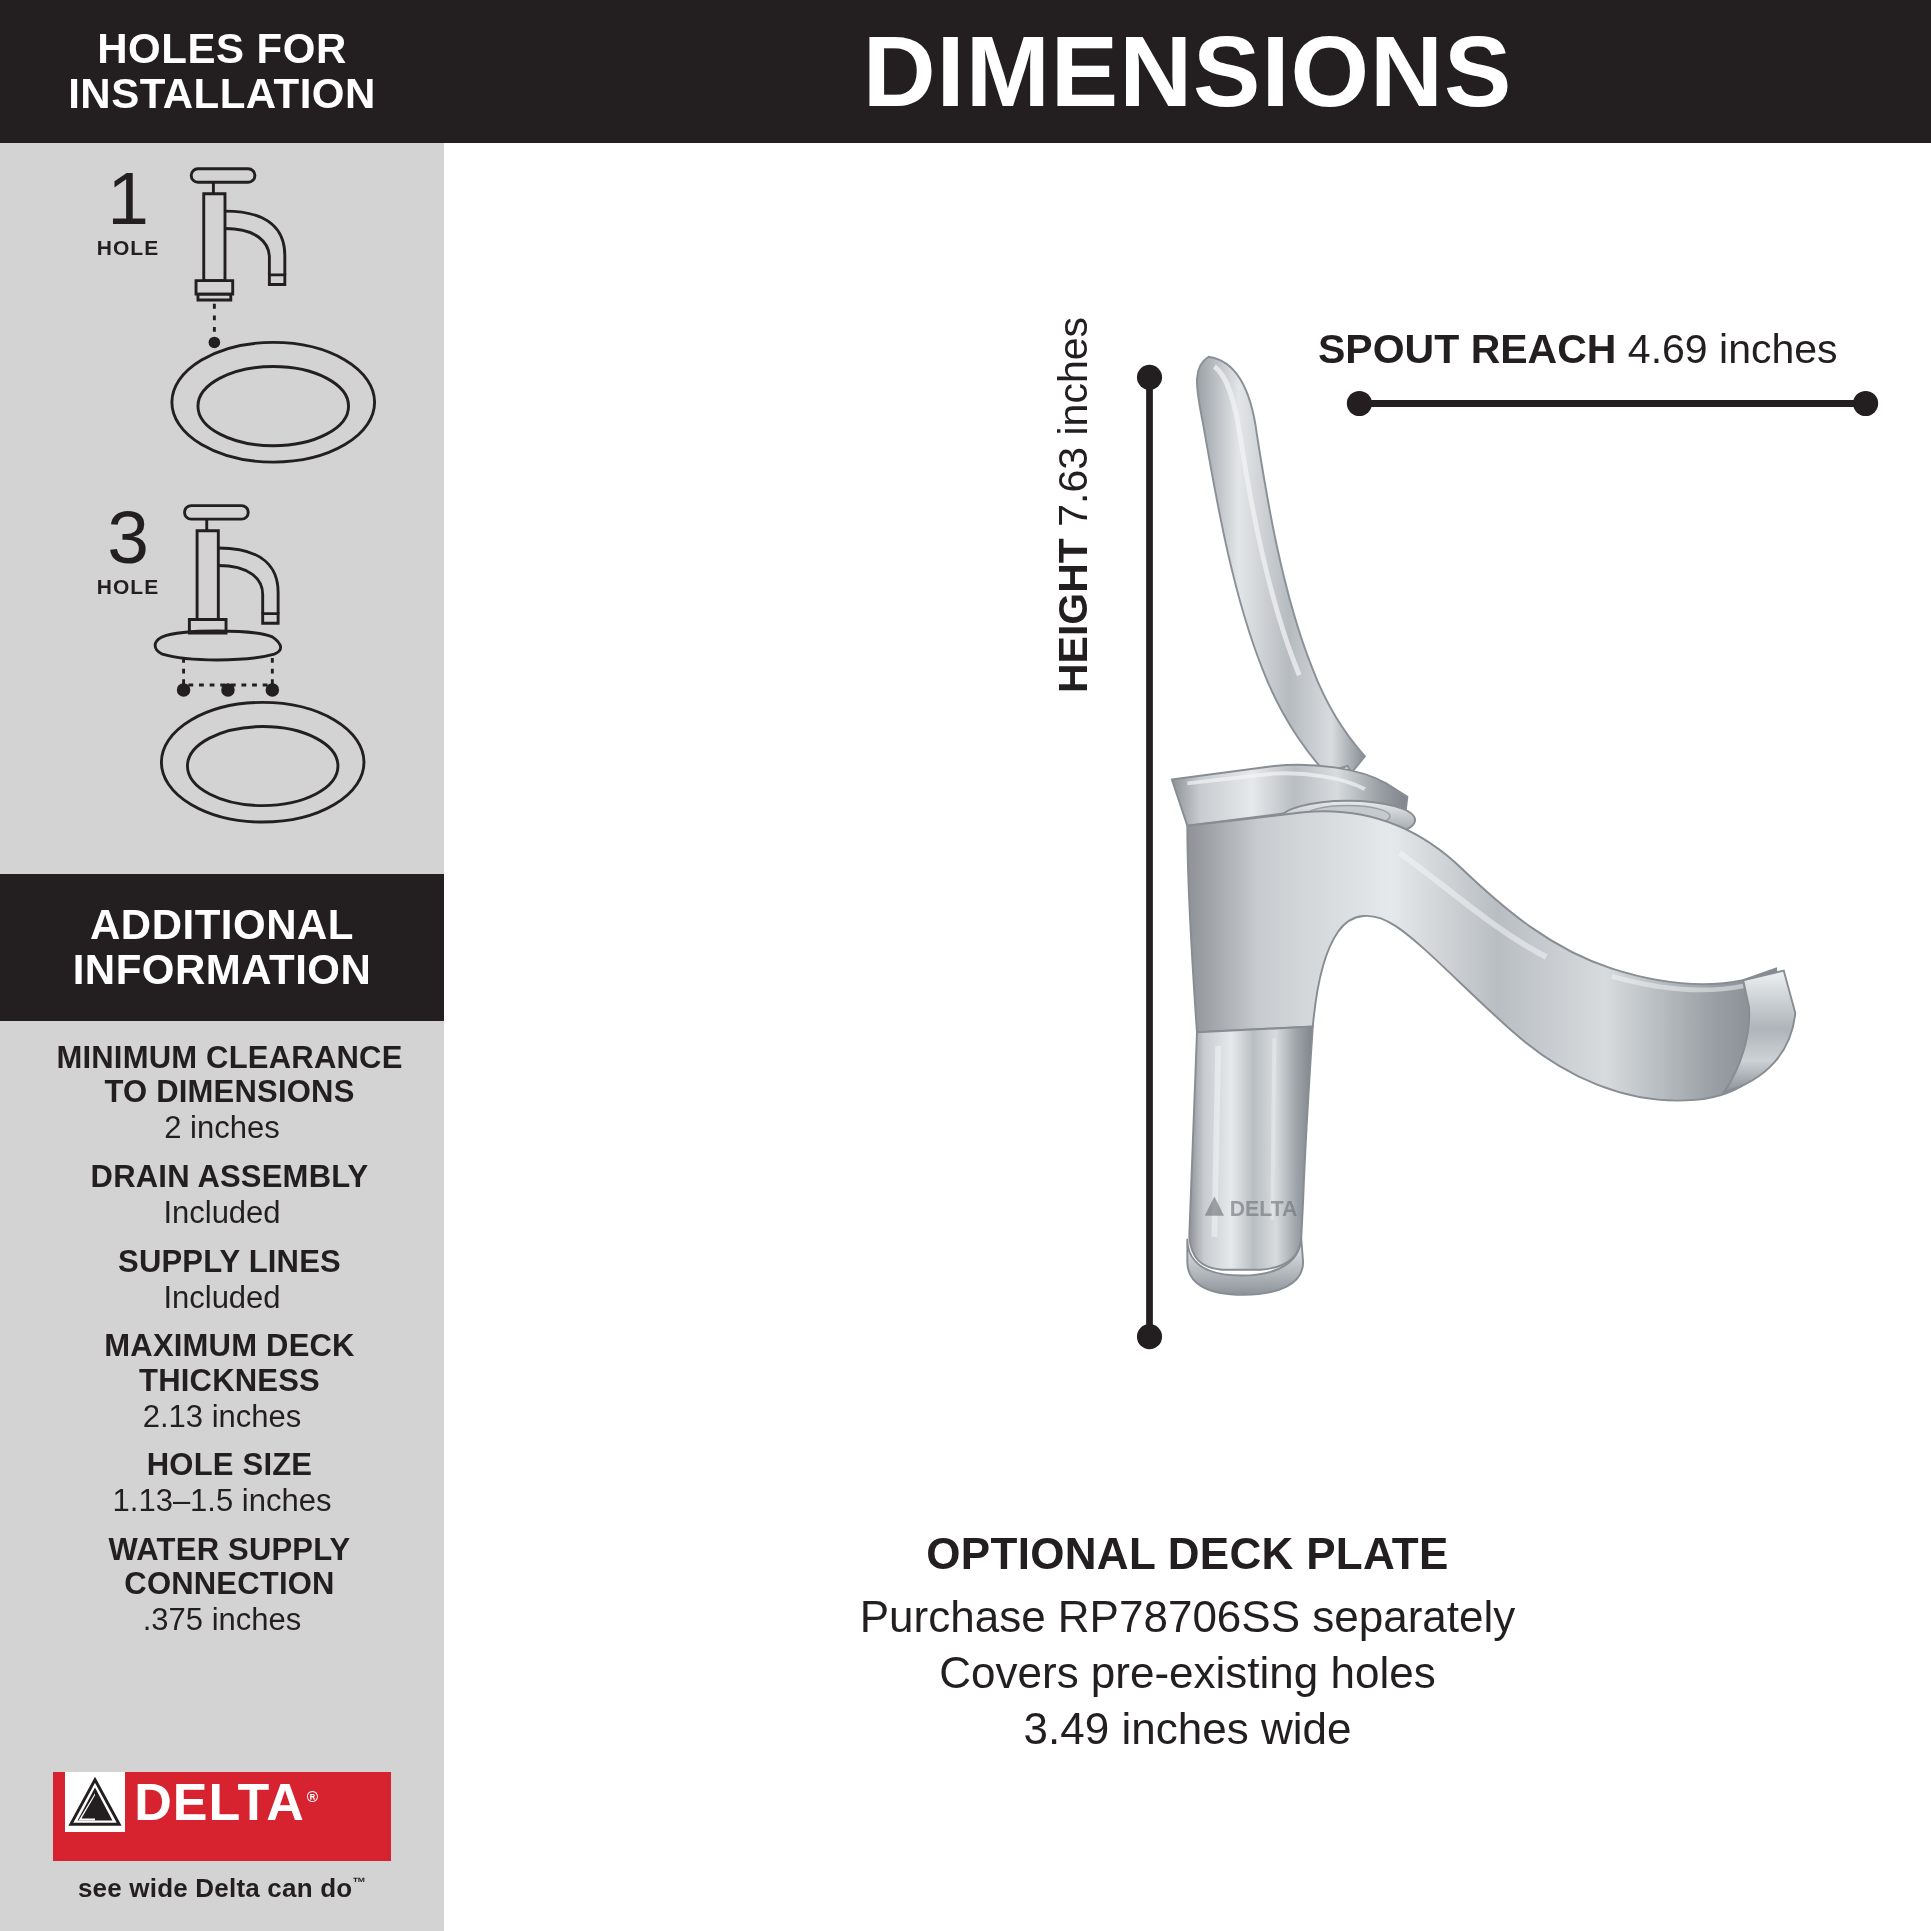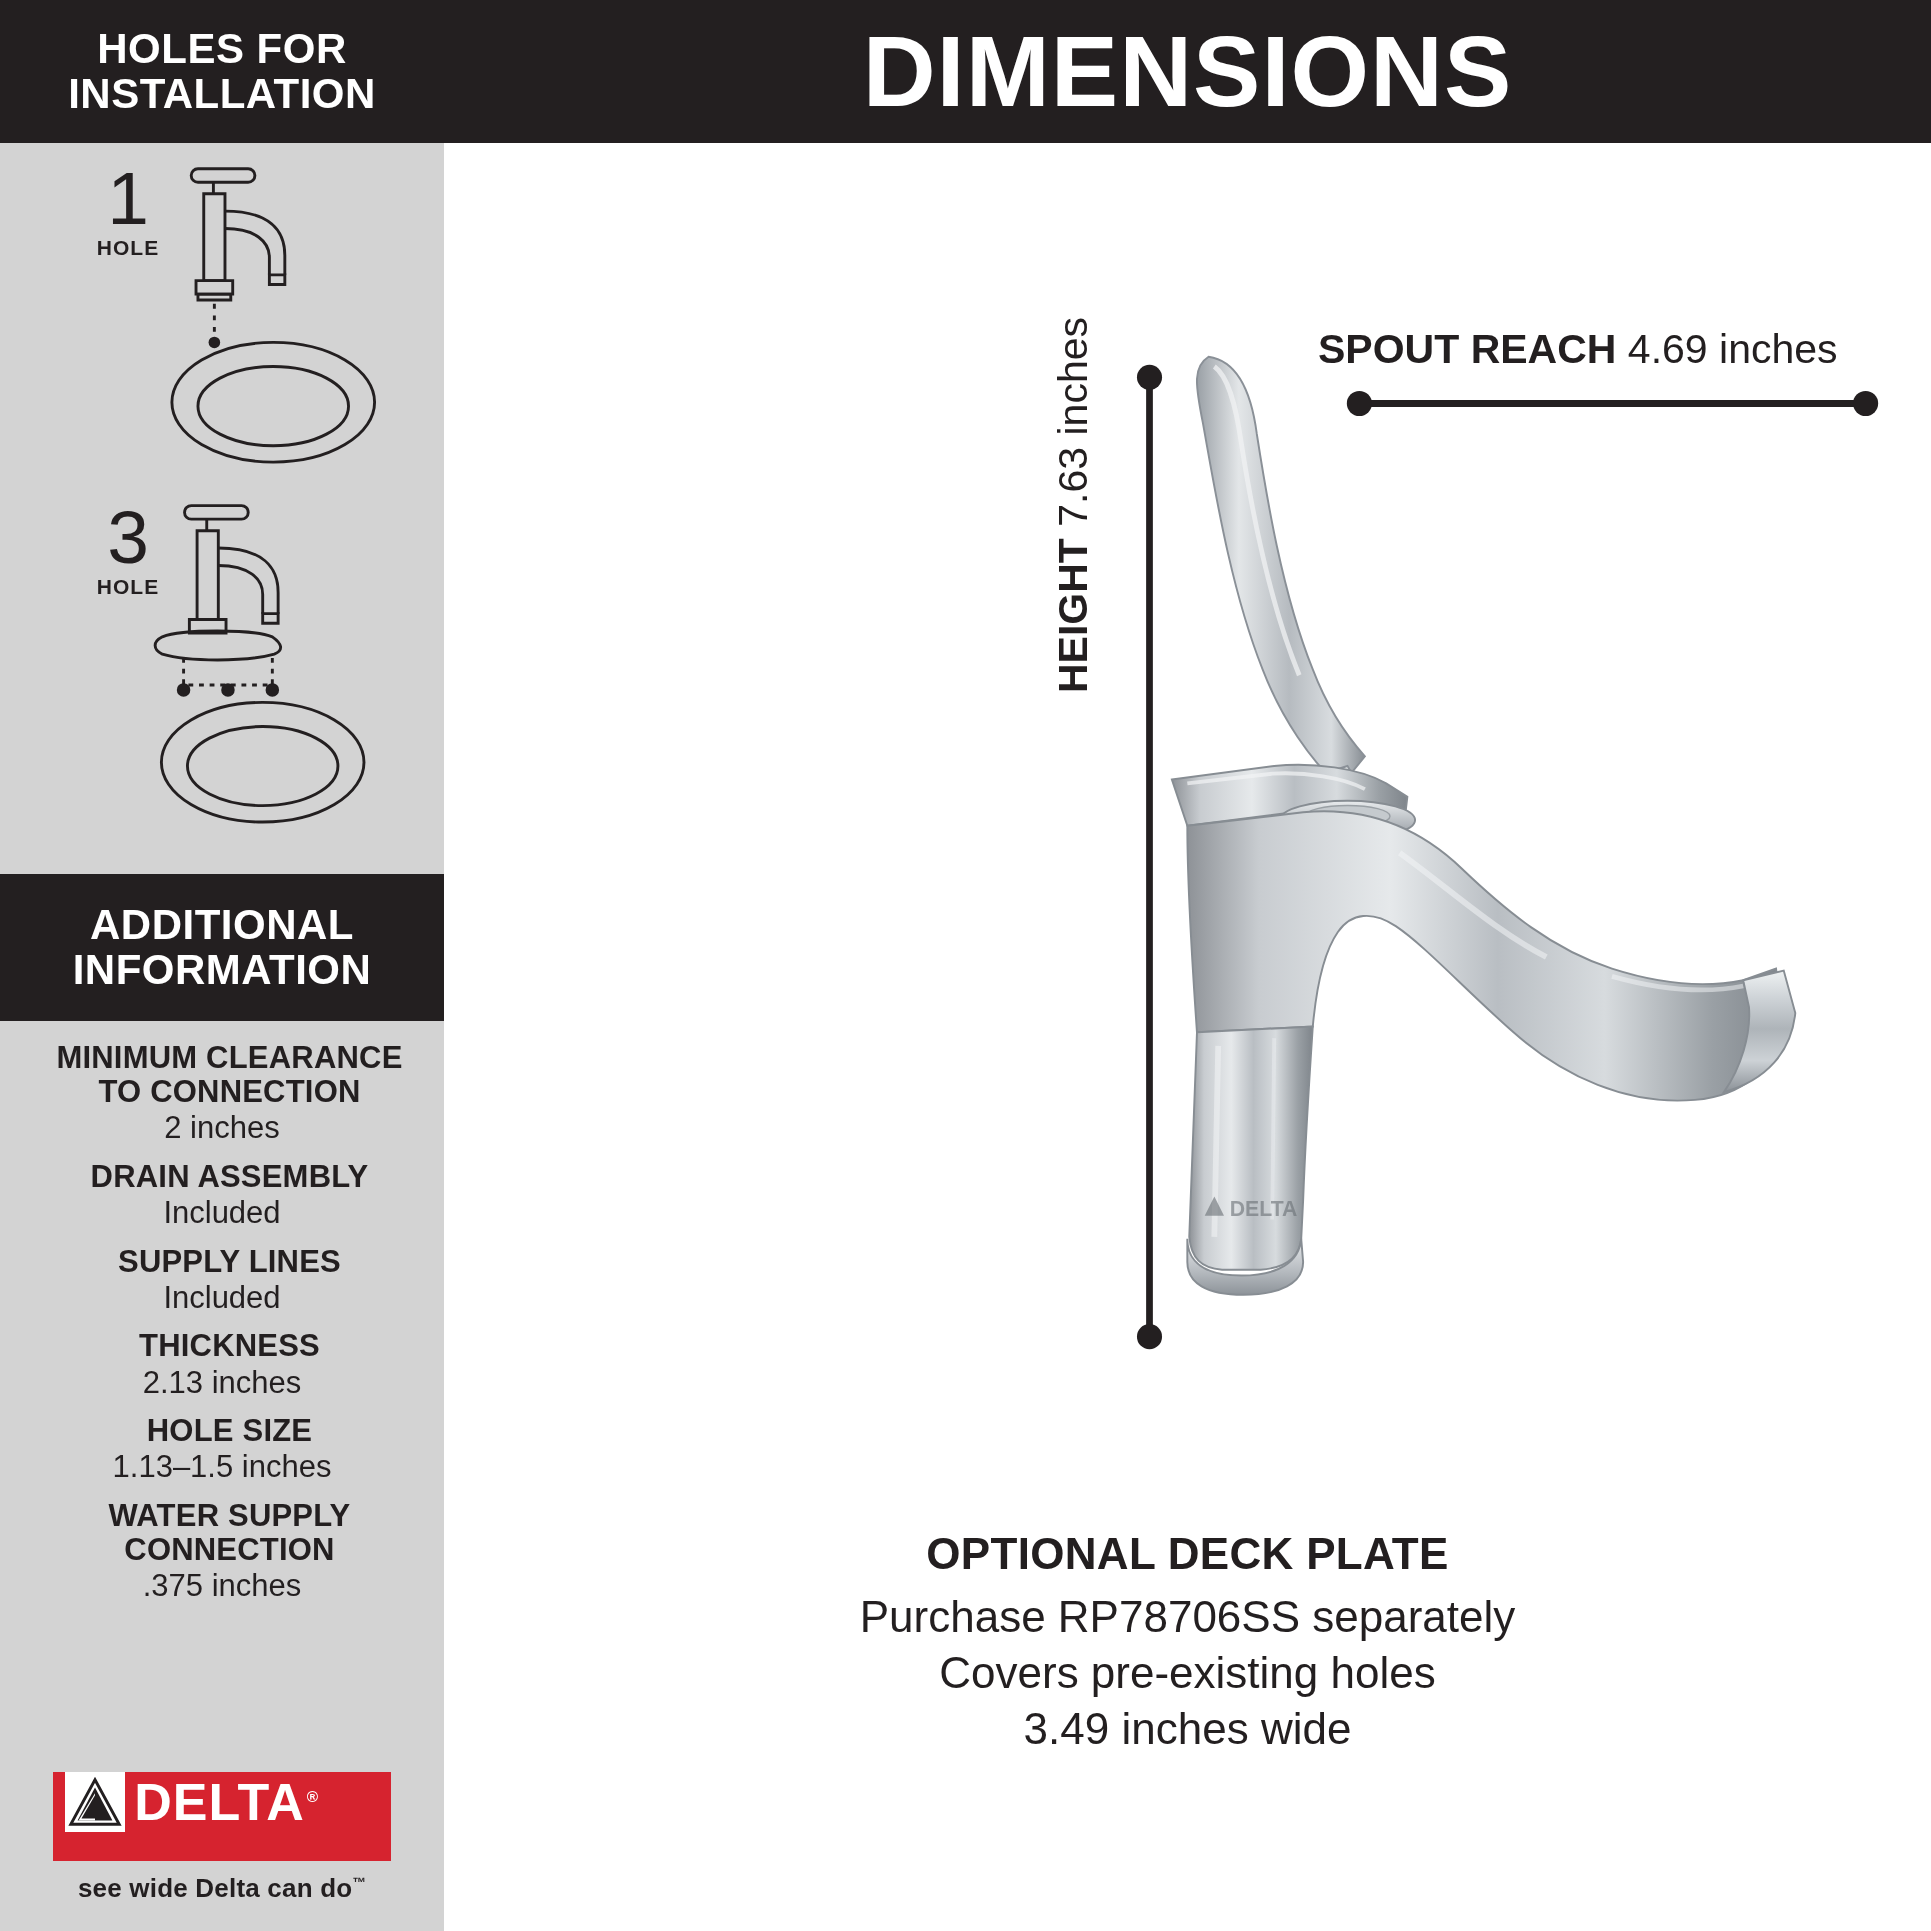--- a/index.html
+++ b/index.html
@@ -310,35 +310,36 @@
 
     <div class="band band-additional">
       <span>ADDITIONAL</span>
       <span>INFORMATION</span>
     </div>
 
     <div class="info">
 
       <div class="info-item">
         <div class="info-term">MINIMUM CLEARANCE</div>
-        <div class="info-term">TO CONNECTION</div>
+        <div class="info-term">TO DIMENSIONS</div>
         <div class="info-val">2 inches</div>
       </div>
 
       <div class="info-item">
         <div class="info-term">DRAIN ASSEMBLY</div>
         <div class="info-val">Included</div>
       </div>
 
       <div class="info-item">
         <div class="info-term">SUPPLY LINES</div>
         <div class="info-val">Included</div>
       </div>
 
       <div class="info-item">
+        <div class="info-term">MAXIMUM DECK</div>
         <div class="info-term">THICKNESS</div>
         <div class="info-val">2.13 inches</div>
       </div>
 
       <div class="info-item">
         <div class="info-term">HOLE SIZE</div>
         <div class="info-val">1.13–1.5 inches</div>
       </div>
 
       <div class="info-item">

